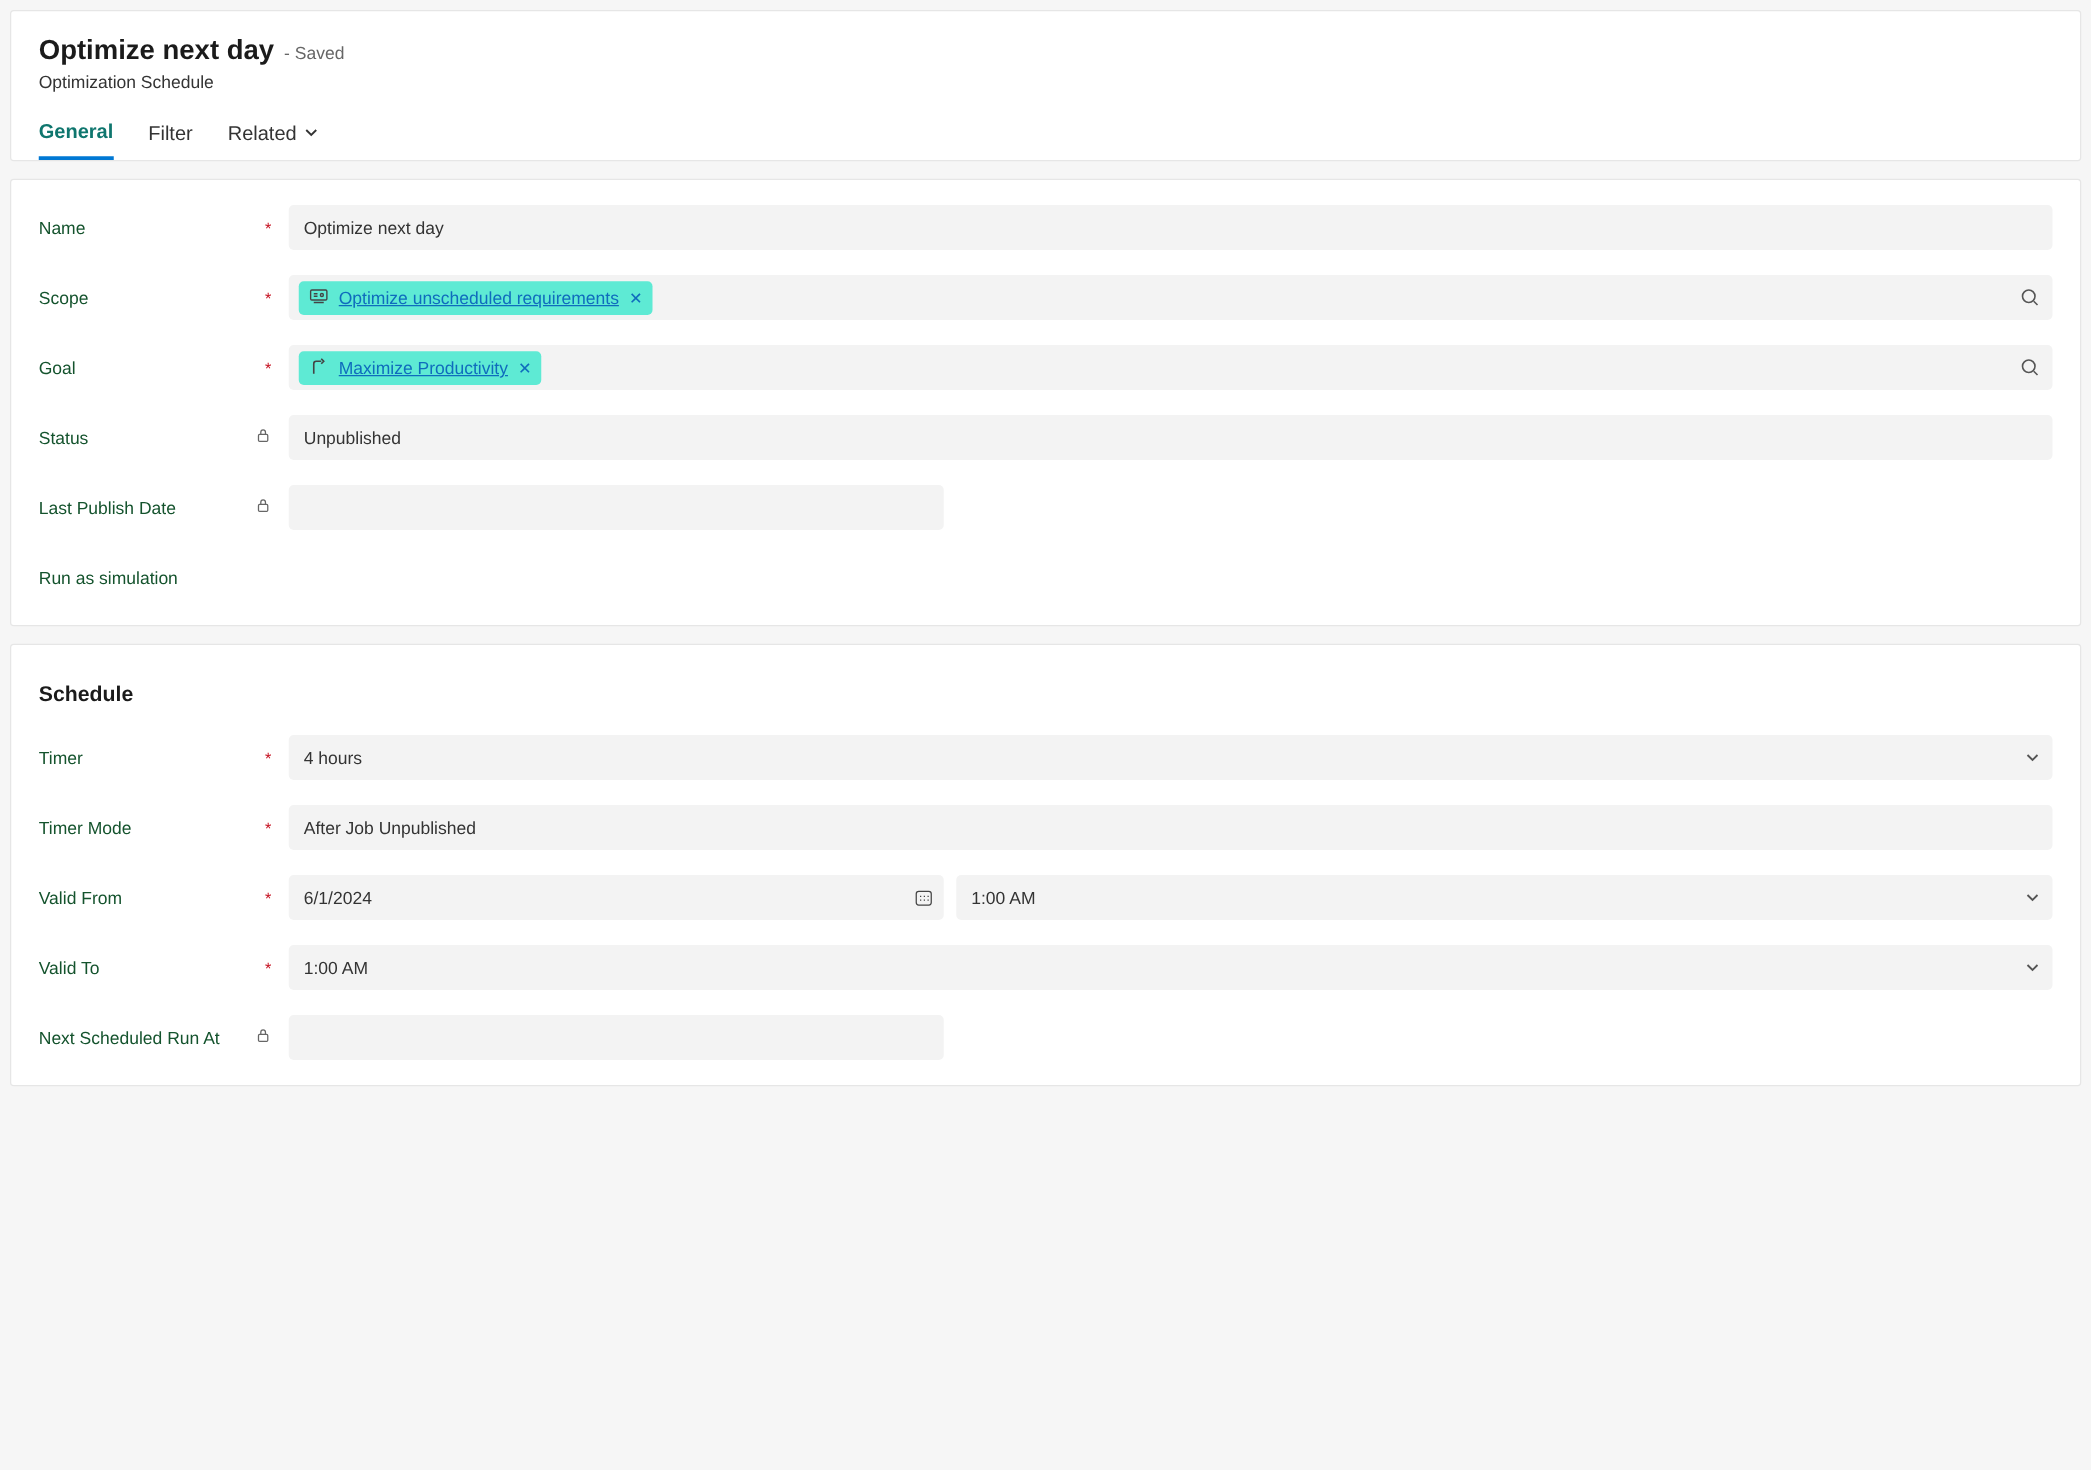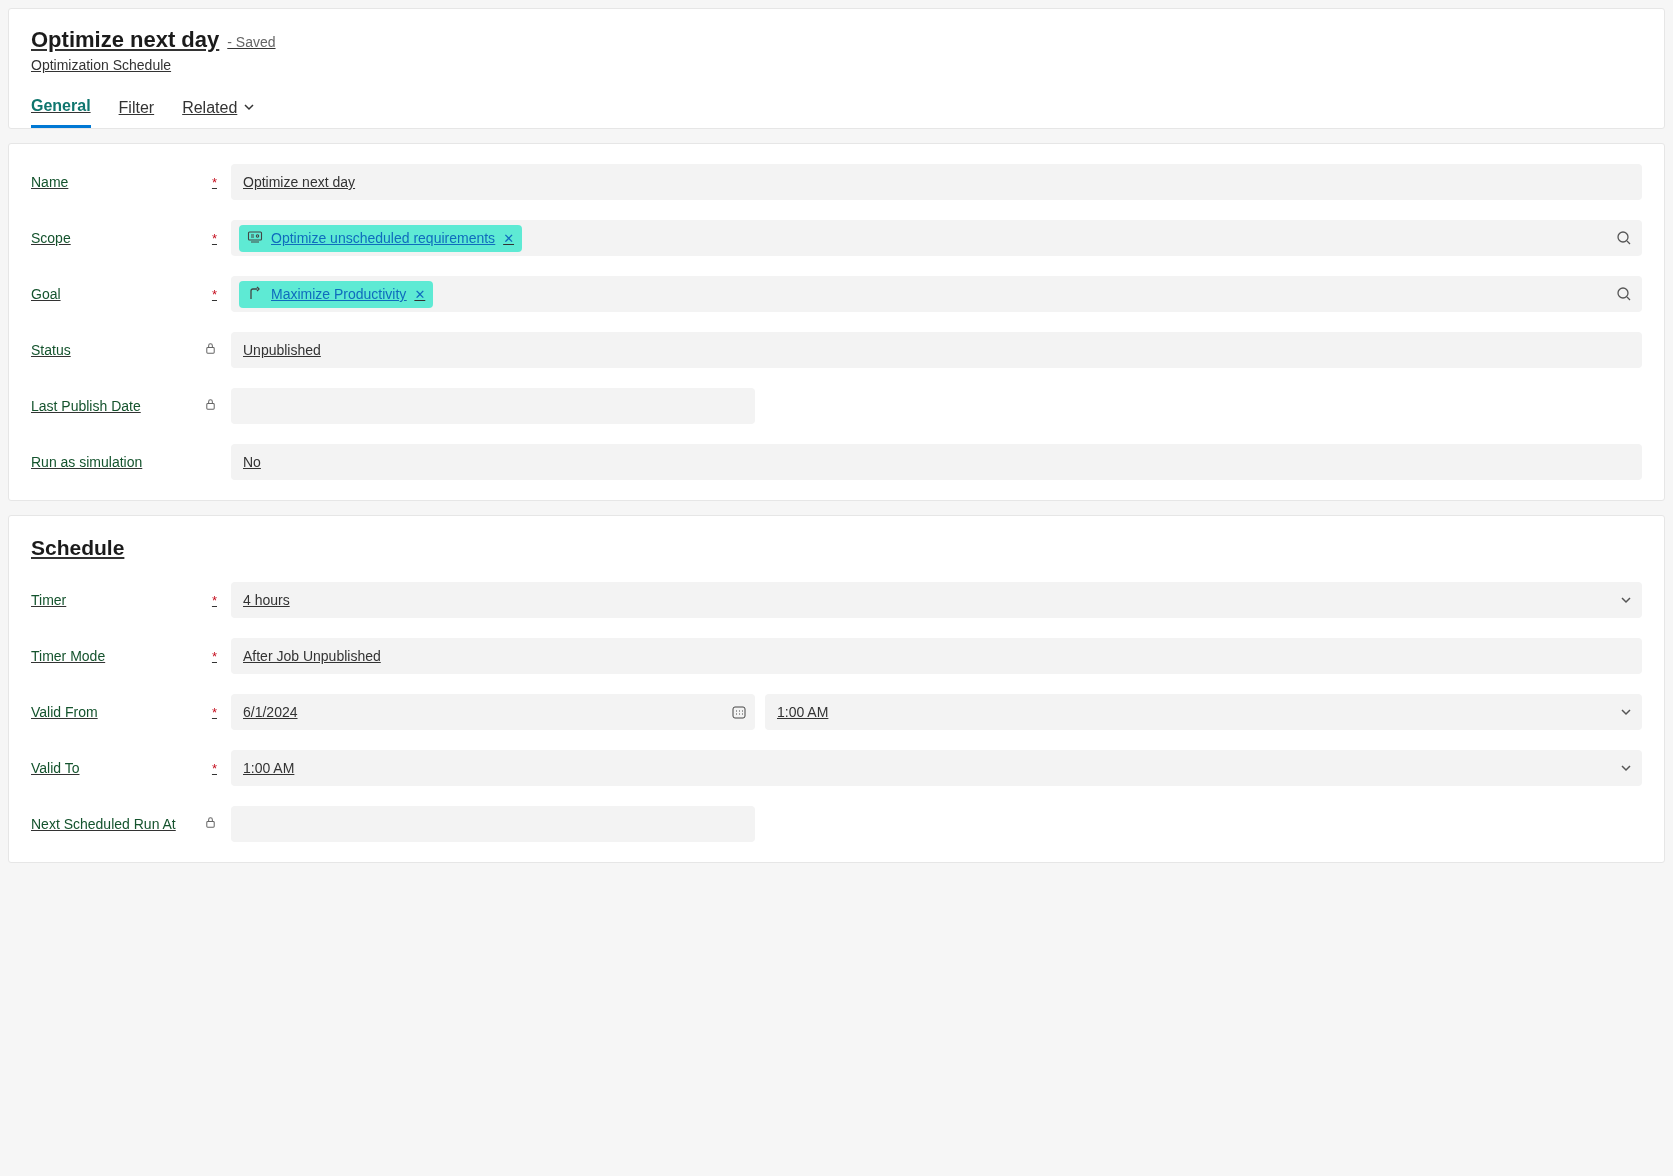--- a/index.html
+++ b/index.html
@@ -6,21 +6,20 @@
   body {
     margin: 0;
     font-family: "Segoe UI", -apple-system, BlinkMacSystemFont, sans-serif;
     background: #f6f6f6;
     color: #333;
     font-size: 14px;
   }
   .page {
     width: 1673px;
     padding: 8px;
-    text-decoration: underline;
   }
   .card {
     background: #fff;
     border: 1px solid #e6e6e6;
     border-radius: 3px;
     margin-bottom: 14px;
   }
   .header-card {
     padding: 18px 22px 0 22px;
   }
@@ -62,24 +61,25 @@
     border-bottom: 3px solid #0078d4;
     color: #0f766e;
   }
   .tab-chevron svg {
     width: 12px; height: 12px;
   }
   .form-card {
     padding: 20px 22px;
   }
   .section-title {
-    font-size: 21px;
+    font-size: 17px;
     font-weight: 600;
     color: #1b1b1b;
     margin-bottom: 22px;
+    margin-top: 10px;
   }
   .field-row {
     display: flex;
     align-items: center;
     margin-bottom: 20px;
     min-height: 36px;
   }
   .label-col {
     width: 200px;
     flex-shrink: 0;
@@ -286,25 +286,20 @@
         <div class="fld half">
           <span></span>
         </div>
       </div>
     </div>
 
     <div class="field-row" style="margin-bottom:0;">
       <div class="label-col">
         <span class="label-text">Run as simulation</span>
       </div>
-      <div class="input-col">
-        <div class="fld wide">
-          <span>No</span>
-        </div>
-      </div>
     </div>
 
   </div>
 
   <div class="card form-card">
     <div class="section-title">Schedule</div>
 
     <div class="field-row">
       <div class="label-col">
         <span class="label-text">Timer</span>

